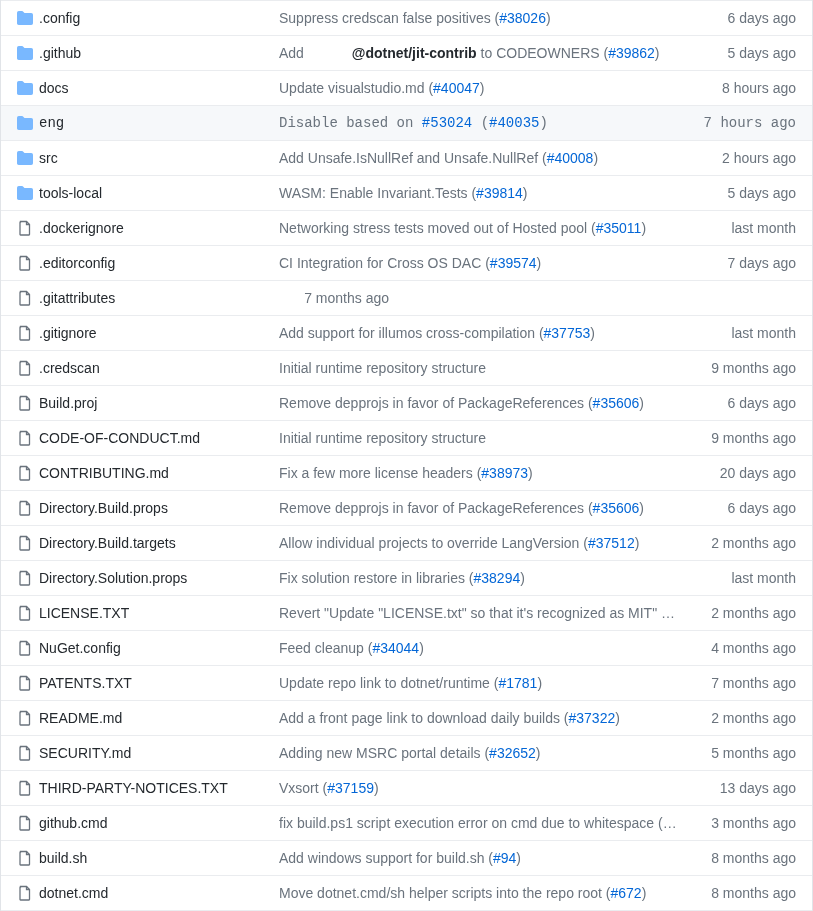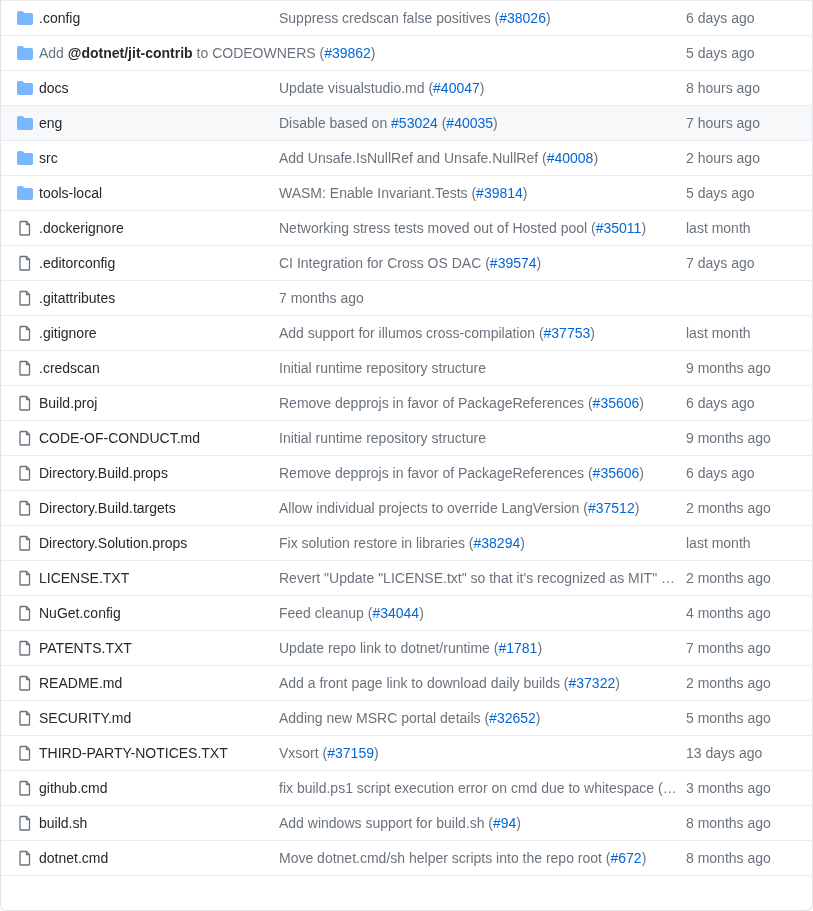--- a/index.html
+++ b/index.html
@@ -20,20 +20,21 @@
   }
   .row {
     display: flex;
     align-items: center;
     padding: 8px 16px;
     border-top: 1px solid #eaecef;
     min-height: 35px;
   }
   .row.highlight {
     background: #f6f8fa;
+    font-family: Liberation Mono, monospace;
   }
   .col-icon {
     flex: 0 0 22px;
     display: flex;
     align-items: center;
     color: #6a737d;
   }
   .col-icon.folder { color: #79b8ff; }
   .col-name {
     flex: 0 0 240px;
@@ -54,23 +55,24 @@
     padding-right: 8px;
   }
   .col-msg a.msglink {
     color: #6a737d;
     text-decoration: none;
   }
   .col-msg a.issue {
     color: #0366d6;
     text-decoration: none;
   }
-  .col-msg .bold { font-weight: 600; color: #24292e; }
+  .col-msg .bold { font-weight: 600; color: #24292e; margin-left: 44px; }
   .col-time {
     flex: 0 0 110px;
+    text-align: right;
     color: #6a737d;
     white-space: nowrap;
   }
   svg { display: block; }
 </style>
 </head>
 <body>
 
 <div class="file-list" id="file-list">
     <div class="row">
@@ -82,20 +84,21 @@
       <div class="col-name"><a href="#">.config</a></div>
       <div class="col-msg"><a href="#" class="msglink">Suppress credscan false positives (<a href="#" class="issue">#38026</a>)</a></div>
       <div class="col-time">6 days ago</div>
     </div>
     <div class="row">
       <div class="col-icon folder">
         <svg width="16" height="16" viewBox="0 0 16 16" fill="#79b8ff">
           <path d="M1.75 1A1.75 1.75 0 000 2.75v10.5C0 14.216.784 15 1.75 15h12.5A1.75 1.75 0 0016 13.25v-8.5A1.75 1.75 0 0014.25 3H7.5L6.25 1.75A1.75 1.75 0 005 1H1.75z"></path>
         </svg>
       </div>
+      <div class="col-name"><a href="#">.github</a></div>
       <div class="col-msg"><a href="#" class="msglink">Add <span class="bold">@dotnet/jit-contrib</span> to CODEOWNERS (<a href="#" class="issue">#39862</a>)</a></div>
       <div class="col-time">5 days ago</div>
     </div>
     <div class="row">
       <div class="col-icon folder">
         <svg width="16" height="16" viewBox="0 0 16 16" fill="#79b8ff">
           <path d="M1.75 1A1.75 1.75 0 000 2.75v10.5C0 14.216.784 15 1.75 15h12.5A1.75 1.75 0 0016 13.25v-8.5A1.75 1.75 0 0014.25 3H7.5L6.25 1.75A1.75 1.75 0 005 1H1.75z"></path>
         </svg>
       </div>
       <div class="col-name"><a href="#">docs</a></div>
@@ -200,20 +203,31 @@
     <div class="row">
       <div class="col-icon">
         <svg width="16" height="16" viewBox="0 0 16 16" fill="none" stroke="#6a737d" stroke-width="1.3">
           <path d="M3.5 1.5h6l3 3v10a.5.5 0 01-.5.5H3.5a.5.5 0 01-.5-.5v-12a.5.5 0 01.5-.5z"></path>
           <path d="M9.5 1.5v3h3"></path>
         </svg>
       </div>
       <div class="col-name"><a href="#">CODE-OF-CONDUCT.md</a></div>
       <div class="col-msg"><a href="#" class="msglink">Initial runtime repository structure</a></div>
       <div class="col-time">9 months ago</div>
+    </div>
+    <div class="row">
+      <div class="col-icon">
+        <svg width="16" height="16" viewBox="0 0 16 16" fill="none" stroke="#6a737d" stroke-width="1.3">
+          <path d="M3.5 1.5h6l3 3v10a.5.5 0 01-.5.5H3.5a.5.5 0 01-.5-.5v-12a.5.5 0 01.5-.5z"></path>
+          <path d="M9.5 1.5v3h3"></path>
+        </svg>
+      </div>
+      <div class="col-name"><a href="#">CONTRIBUTING.md</a></div>
+      <div class="col-msg"><a href="#" class="msglink">Fix a few more license headers (<a href="#" class="issue">#38973</a>)</a></div>
+      <div class="col-time">20 days ago</div>
     </div>
     <div class="row">
       <div class="col-icon">
         <svg width="16" height="16" viewBox="0 0 16 16" fill="none" stroke="#6a737d" stroke-width="1.3">
           <path d="M3.5 1.5h6l3 3v10a.5.5 0 01-.5.5H3.5a.5.5 0 01-.5-.5v-12a.5.5 0 01.5-.5z"></path>
           <path d="M9.5 1.5v3h3"></path>
         </svg>
       </div>
       <div class="col-name"><a href="#">Directory.Build.props</a></div>
       <div class="col-msg"><a href="#" class="msglink">Remove depprojs in favor of PackageReferences (<a href="#" class="issue">#35606</a>)</a></div>

